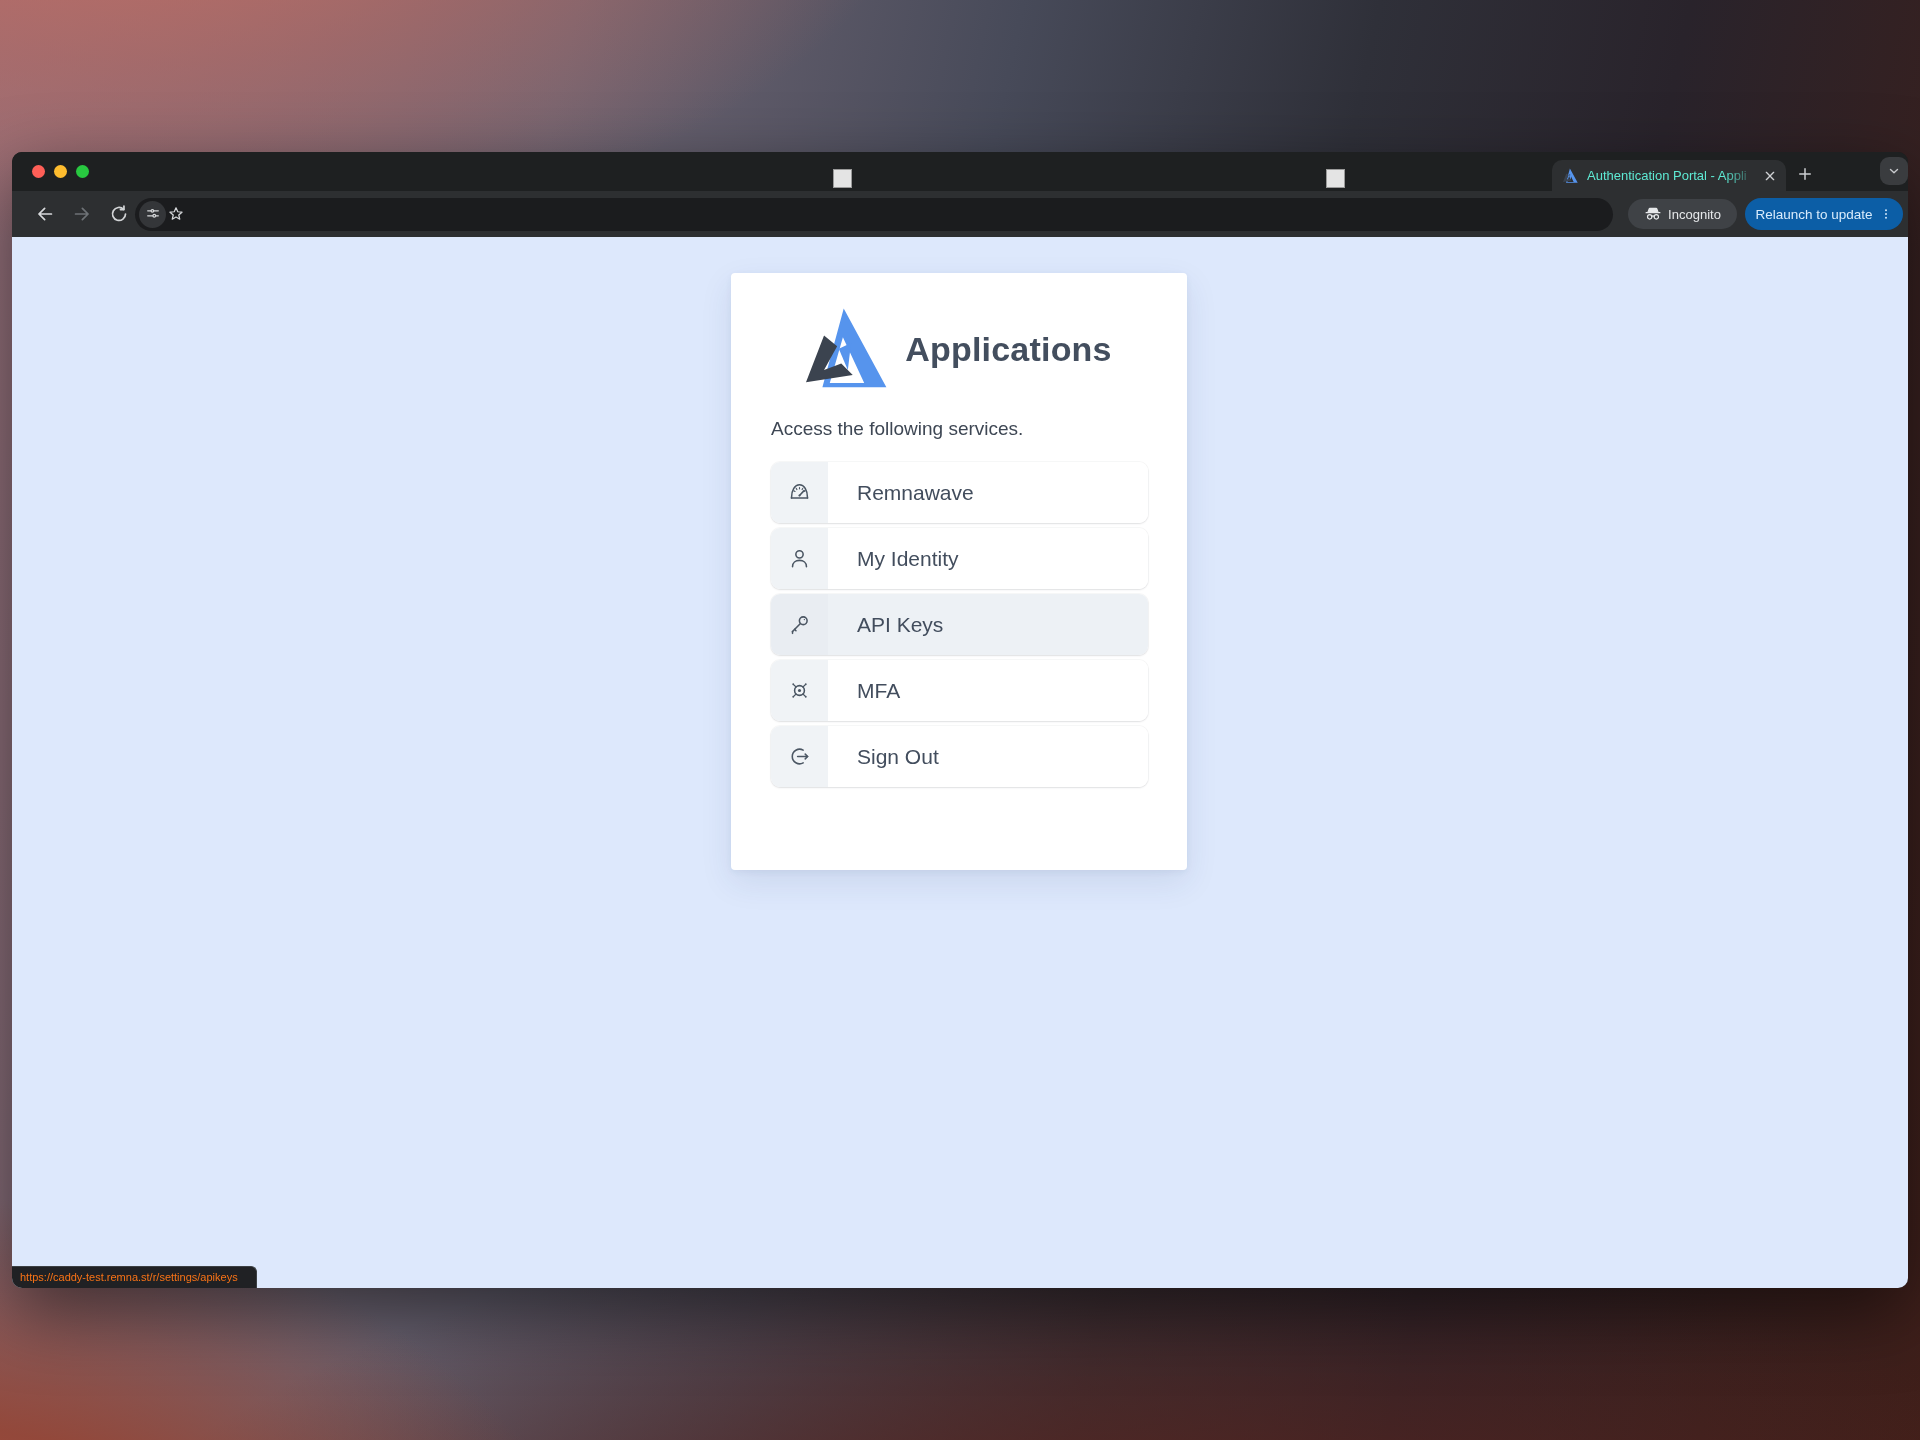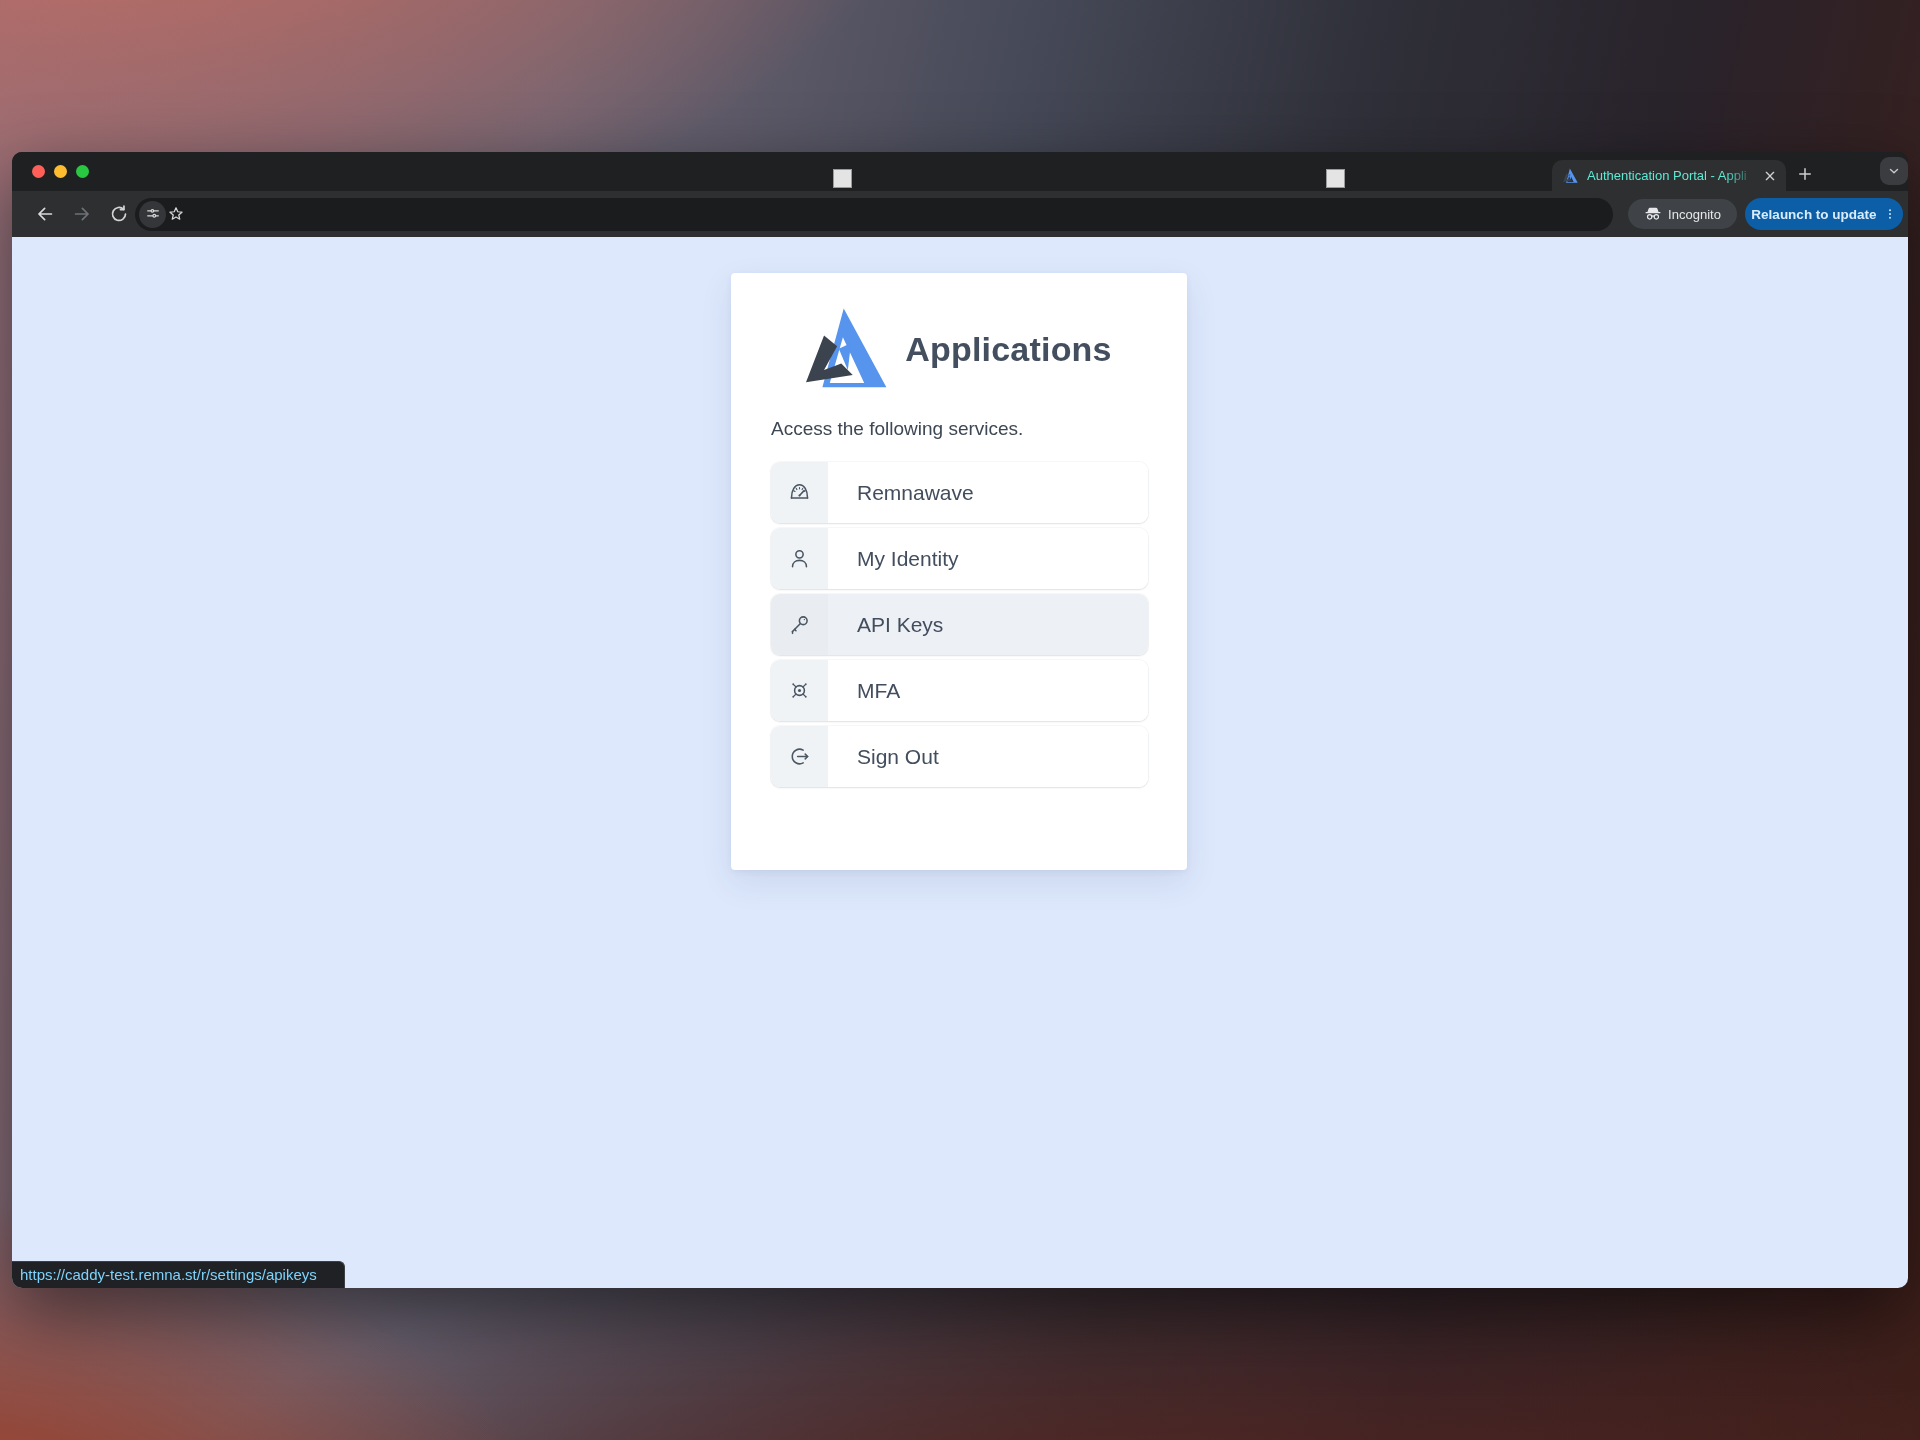--- a/index.html
+++ b/index.html
@@ -65,21 +65,21 @@
   .incognito-chip {
     position:absolute; left:1616px; top:8px; height:30px; width:109px; border-radius:15px;
     background:#3f4246; display:flex; align-items:center; justify-content:center; gap:6px; color:#e6e8ea;
   }
   .incognito-chip svg { width:18px; height:18px; }
   .incognito-label { font-size:13px; }
   .relaunch-btn {
     position:absolute; left:1733px; top:7px; height:32px; width:158px; border-radius:16px;
     background:#0c5ea6; border:none; display:flex; align-items:center; justify-content:center; gap:6px;
   }
-  .relaunch-label { font-size:13.5px; color:#d9ecfc; font-weight:700; }
+  .relaunch-label { font-size:13.5px; color:#d9ecfc; font-weight:400; }
   .menu-dots { width:14px; height:14px; color:#cfe6f9; }
   
   .page { position:relative; height:1051px; background:#dde8fc; }
   .card {
     position:absolute; left:719px; top:36px; width:456px; height:597px;
     background:#ffffff; border-radius:4px;
     box-shadow:0 12px 32px rgba(40,60,110,.10), 0 2px 6px rgba(40,60,110,.06);
   }
   .card-header { display:flex; align-items:center; justify-content:center; padding-top:33px; gap:17px; }
   .logo { width:82px; height:87px; }
@@ -96,21 +96,21 @@
     display:flex; align-items:center; justify-content:center; color:#4b5663;
   }
   .svc-icon-cell svg { width:25px; height:25px; }
   .svc-label-cell { flex:1 1 auto; background:#ffffff; display:flex; align-items:center; padding-left:29px; }
   .service-row.hovered .svc-icon-cell { background:#e9edf2; }
   .service-row.hovered .svc-label-cell { background:#edf1f5; }
   .svc-label { font-size:21px; color:#424d5d; }
   .status-tooltip {
     position:absolute; left:0; bottom:0; background:#202124;
     border:1px solid #3c4043; border-left:none; border-bottom:none; border-top-right-radius:6px;
-    padding:4px 27px 5px 8px; font-size:15px; color:#7dd3fc; white-space:nowrap;
+    padding:4px 18px 5px 8px; font-size:11px; color:#f97316; white-space:nowrap;
   }
   svg { display:block; }
 </style>
 </head>
 <body>
 
 <div class="browser">
 
   <div class="tabstrip">
     <div class="traffic t-red"></div>

